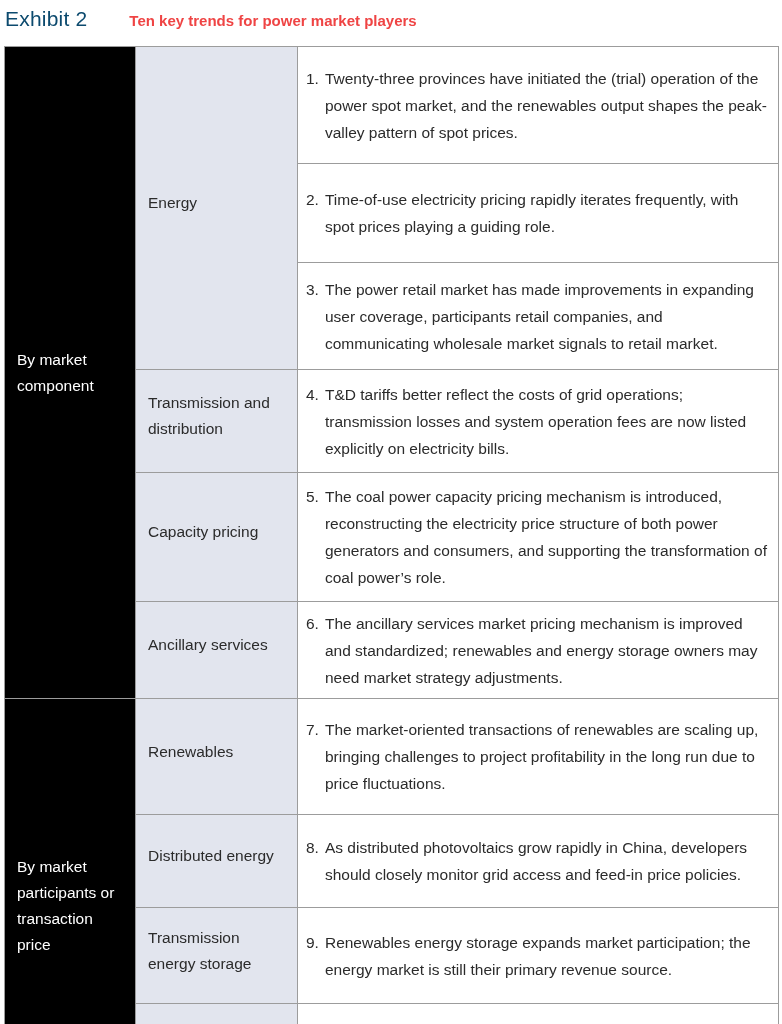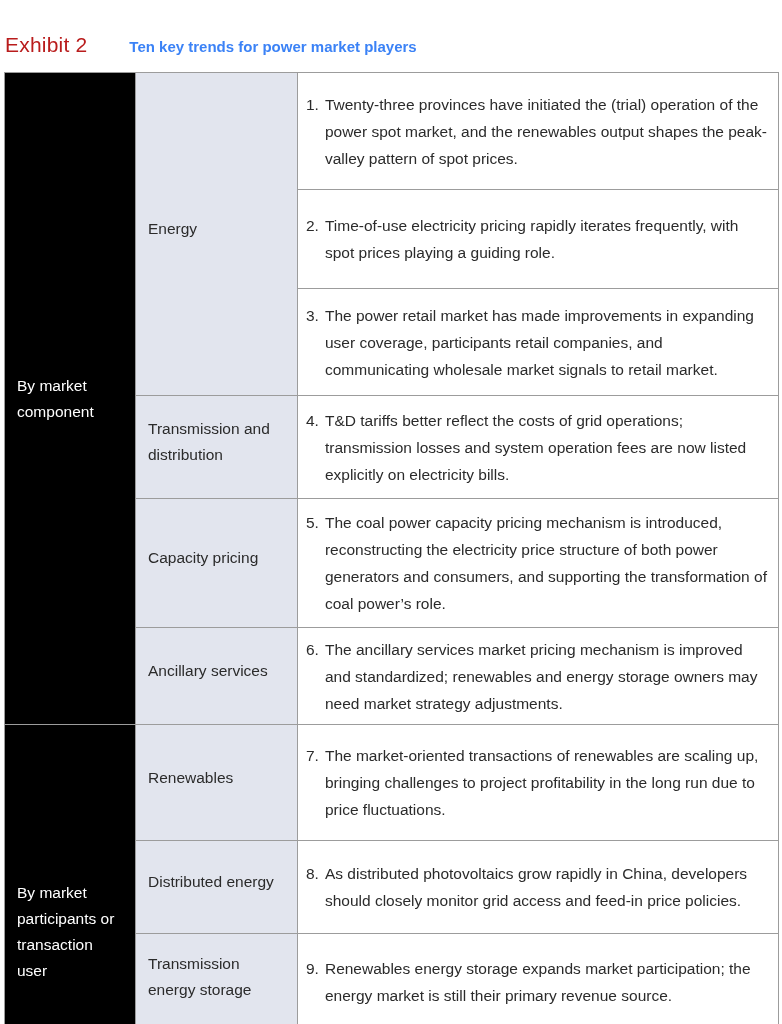--- a/index.html
+++ b/index.html
@@ -13,28 +13,27 @@
     height: 1024px;
     position: relative;
     overflow: hidden;
   }
   .header {
     display: flex;
     align-items: baseline;
     padding: 7px 0 0 5px;
   }
   .exhibit-label {
-    color: #b91c1c;
+    color: #0c4a6e;
     font-size: 21px;
     font-weight: 400;
     letter-spacing: 0.2px;
-    margin-top: 26px;
   }
   .exhibit-title {
-    color: #3b82f6;
+    color: #ef4444;
     font-size: 15px;
     font-weight: bold;
     margin-left: 42px;
   }
   .tablewrap {
     margin: 15px 4px 0 4px;
   }
   table.trends {
     border-collapse: collapse;
     width: 774px;
@@ -155,21 +154,21 @@
         </td>
         <td class="item">
           <div class="it">
               <span class="num">6.</span>
               <span class="txt">The ancillary services market pricing mechanism is improved and standardized; renewables and energy storage owners may need market strategy adjustments.</span>
             </div>
         </td>
       </tr>
       <tr class="h7">
         <td class="group" rowspan="4">
-          <div>By market participants or transaction user</div>
+          <div>By market participants or transaction price</div>
         </td>
         <td class="cat">
           <div>Renewables</div>
         </td>
         <td class="item">
           <div class="it">
               <span class="num">7.</span>
               <span class="txt">The market-oriented transactions of renewables are scaling up, bringing challenges to project profitability in the long run due to price fluctuations.</span>
             </div>
         </td>

